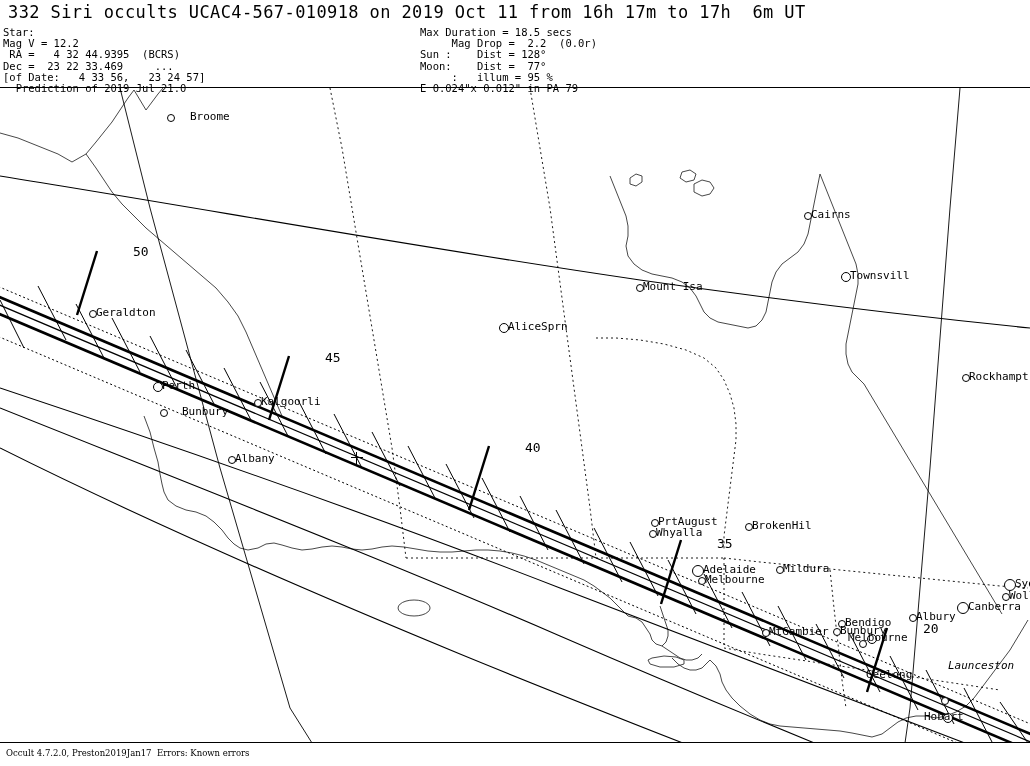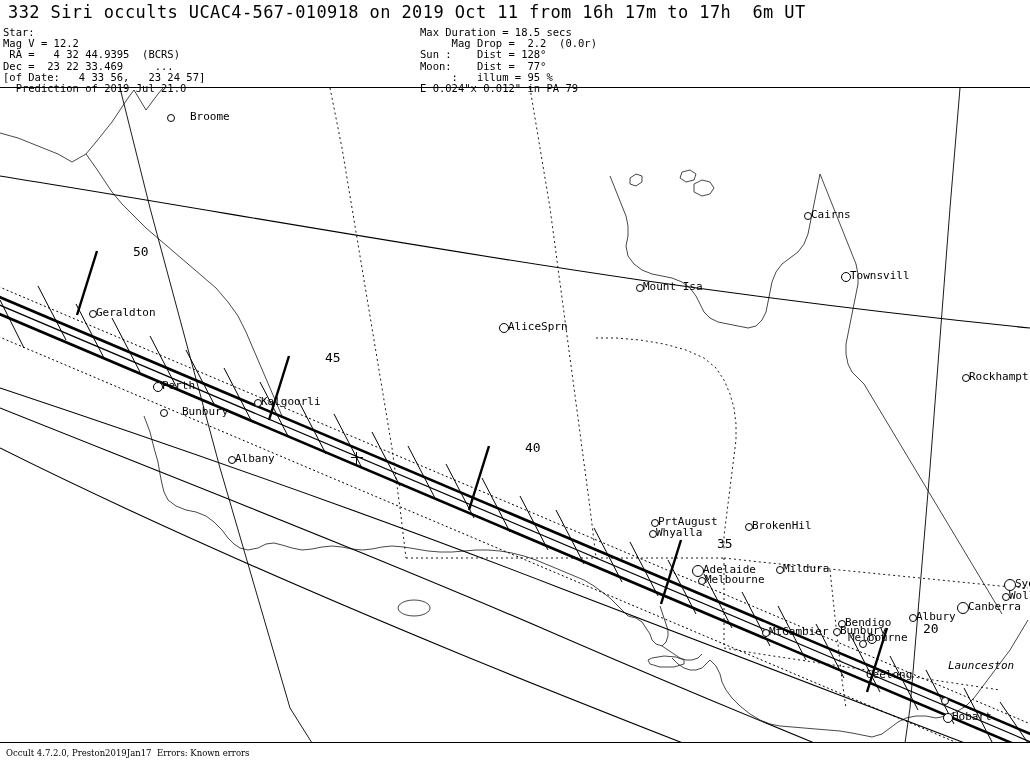--- a/index.html
+++ b/index.html
@@ -253,19 +253,19 @@
         <div class="city" style="left: 840px; top: 537px;">Bunbury</div>
         <div class="cmark" style="left: 762px; top: 541px; width: 6px; height: 6px;"></div>
         <div class="city" style="left: 769px; top: 538px;">MtGambier</div>
         <div class="cmark" style="left: 867px; top: 546px; width: 8px; height: 8px;"></div>
         <div class="city" style="left: 848px; top: 544px;">Melbourne</div>
         <div class="cmark" style="left: 859px; top: 552px; width: 6px; height: 6px;"></div>
         <div class="city" style="left: 866px; top: 549px; margin-top: 32px;">Geelong</div>
         <div class="cmark" style="left: 941px; top: 609px; width: 6px; height: 6px;"></div>
         <div class="city" style="left: 948px; top: 572px; font-style: italic;">Launceston</div>
         <div class="cmark" style="left: 943px; top: 625px; width: 8px; height: 8px;"></div>
-        <div class="city" style="left: 952px; top: 623px;">Hobart</div>
+        <div class="city" style="left: 924px; top: 623px;">Hobart</div>
       </div>
   </div>
 
   <div id="foot-rule"></div>
   <div id="footer">Occult 4.7.2.0, Preston2019Jan17  Errors: Known errors</div>
 </div>
 
 </body></html>

